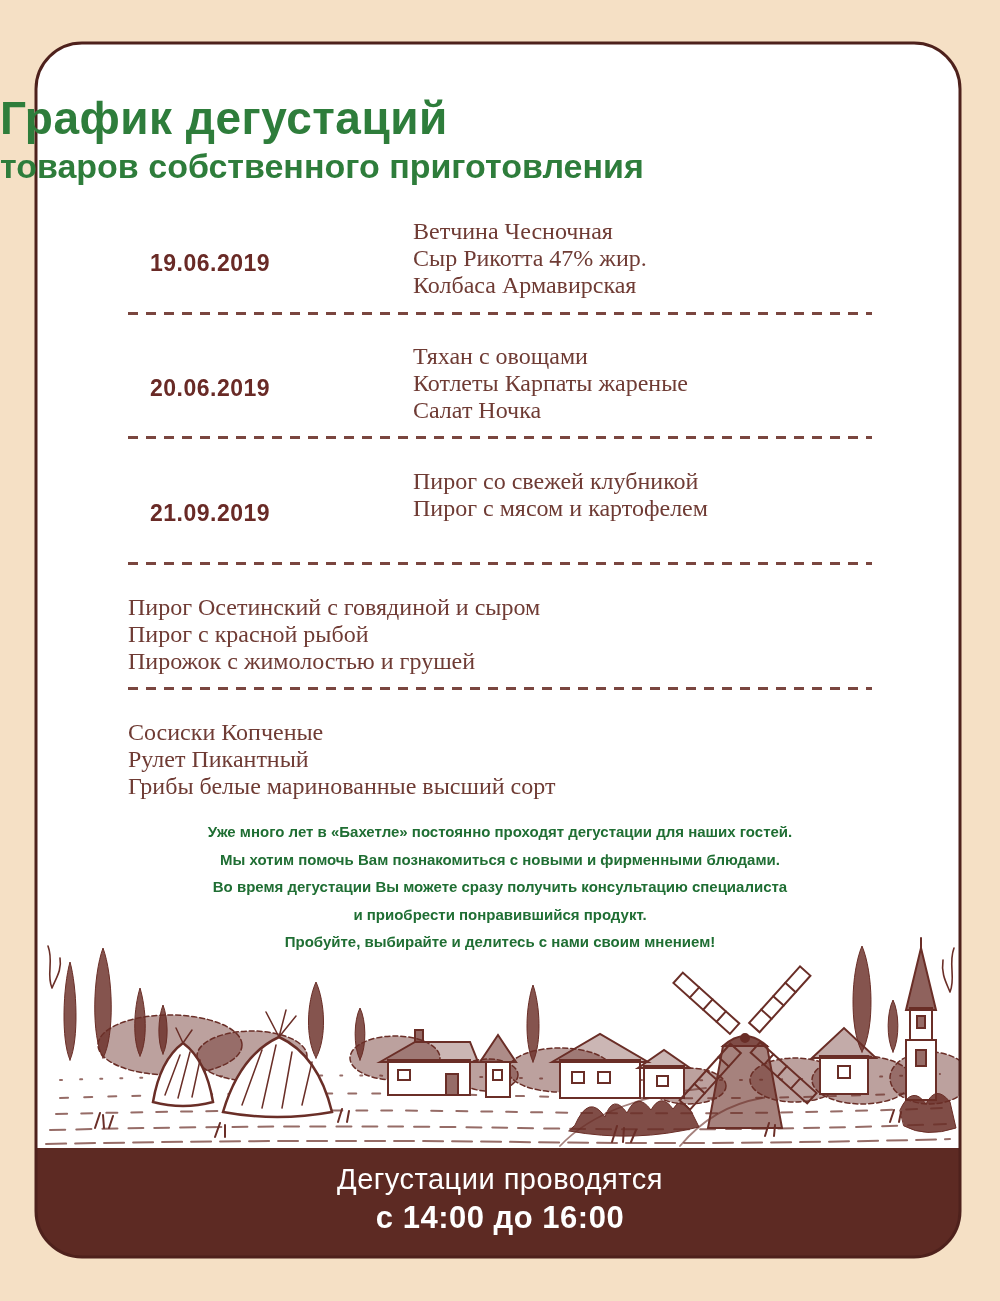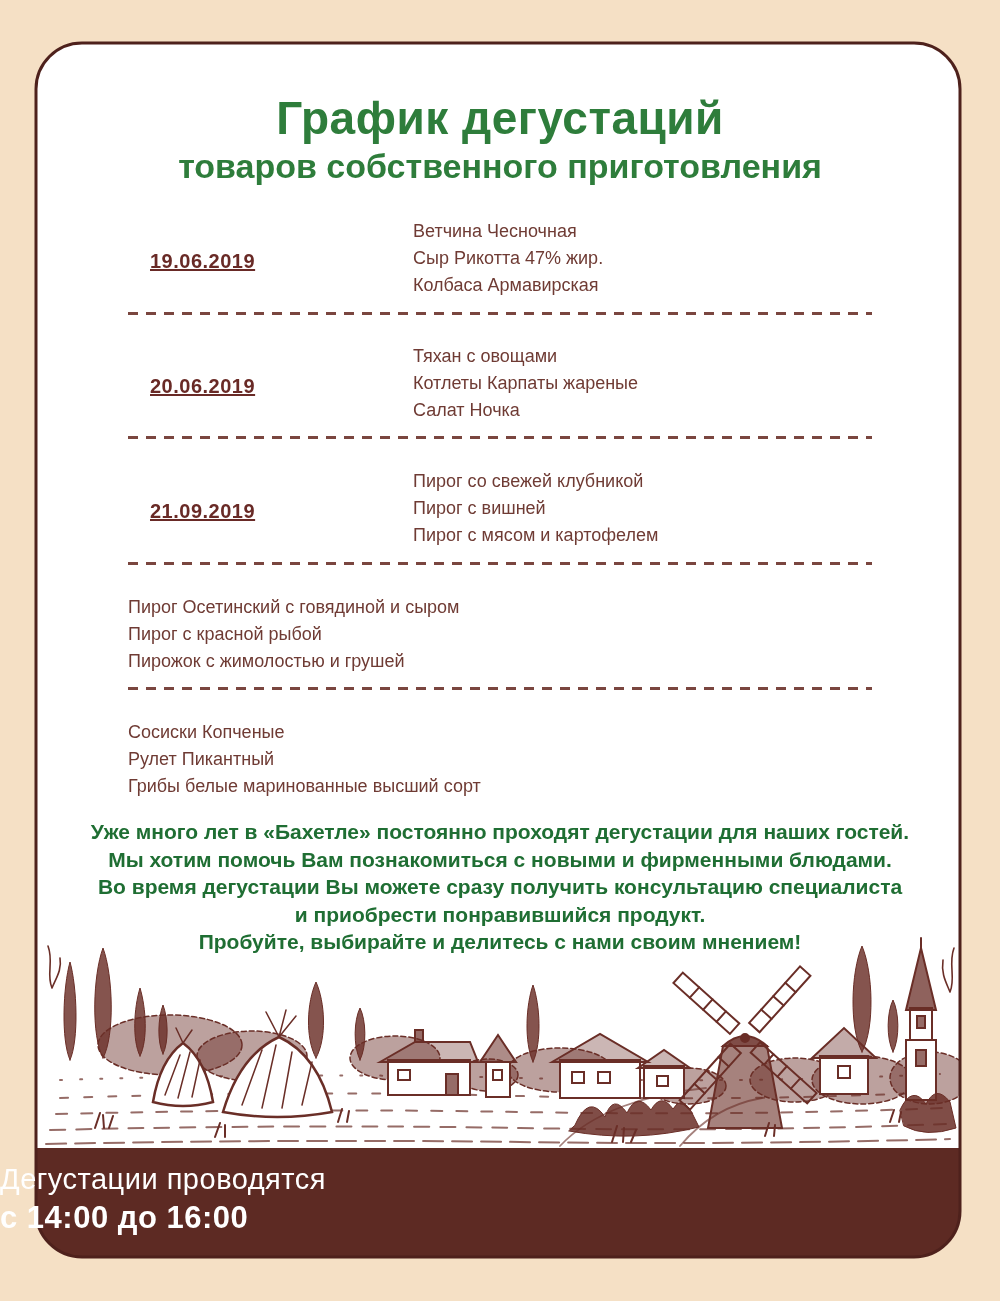--- a/index.html
+++ b/index.html
@@ -1,32 +1,32 @@
 <!DOCTYPE html>
 <html><head>
 <meta charset="utf-8">
 <style>
   html,body{margin:0;padding:0;background:#f5e0c5;}
   .page{
     position:relative;width:1000px;height:1301px;background:#f5e0c5;
     font-family:"Liberation Sans","DejaVu Sans",sans-serif;overflow:hidden;
   }
   .frame-svg{position:absolute;left:0;top:0;width:1000px;height:1301px;}
-  .title-block{position:absolute;top:92px;left:0;right:0;text-align:center;color:#2e7d3b;}
+  .title-block{position:absolute;top:92px;left:0;right:0;color:#2e7d3b;}
   .title-line1{font-size:46px;line-height:52px;font-weight:bold;letter-spacing:.5px;}
   .title-line2{font-size:34px;line-height:40px;font-weight:bold;margin-top:2px;}
   .schedule-row{position:absolute;left:128px;width:744px;display:flex;}
   .schedule-date{width:285px;box-sizing:border-box;padding:45px 0 0 22px;
-    font-size:20px;font-weight:bold;color:#692a26;letter-spacing:.5px;text-decoration:underline;}
-  .schedule-items{font-size:18px;line-height:27px;color:#6f3b34;padding-top:13px;}
+    font-size:23px;font-weight:bold;color:#692a26;letter-spacing:.5px;}
+  .schedule-items{font-size:24px;line-height:27px;color:#6f3b34;padding-top:13px;font-family:Liberation Serif, serif;}
   .dashed-divider{position:absolute;left:128px;width:744px;height:3px;
     background:repeating-linear-gradient(90deg,#7a463f 0 10px,transparent 10px 18px);}
   .promo{position:absolute;top:818px;left:50px;right:50px;text-align:center;
-    font-size:21px;line-height:27.5px;font-weight:bold;color:#1f6e33;}
-  .footer-text{position:absolute;left:0;right:0;top:1160px;text-align:left;color:#ffffff;}
+    font-size:15px;line-height:27.5px;font-weight:bold;color:#1f6e33;}
+  .footer-text{position:absolute;left:0;right:0;top:1160px;text-align:center;color:#ffffff;}
   .footer-line1{font-size:29px;line-height:38px;font-weight:400;letter-spacing:.5px;}
   .footer-line2{font-size:31px;line-height:40px;font-weight:bold;letter-spacing:.5px;}
 </style>
 </head>
 <body>
 
 <div class="page">
 
   <svg class="frame-svg" viewBox="0 0 1000 1301" xmlns="http://www.w3.org/2000/svg">
     <defs>
@@ -197,21 +197,20 @@
       <div>Котлеты Карпаты жареные</div>
       <div>Салат Ночка</div>
     </div>
   </div>
   <div class="dashed-divider" style="top:436px;"></div>
 
   <div class="schedule-row" style="top:455px;">
     <div class="schedule-date">21.09.2019</div>
     <div class="schedule-items">
       <div>Пирог со свежей клубникой</div>
-      <div>Пирог с вишней</div>
       <div>Пирог с мясом и картофелем</div>
     </div>
   </div>
   <div class="dashed-divider" style="top:562px;"></div>
 
   <div class="schedule-row" style="top:581px;">
     <div class="schedule-items">
       <div>Пирог Осетинский с говядиной и сыром</div>
       <div>Пирог с красной рыбой</div>
       <div>Пирожок с жимолостью и грушей</div>

